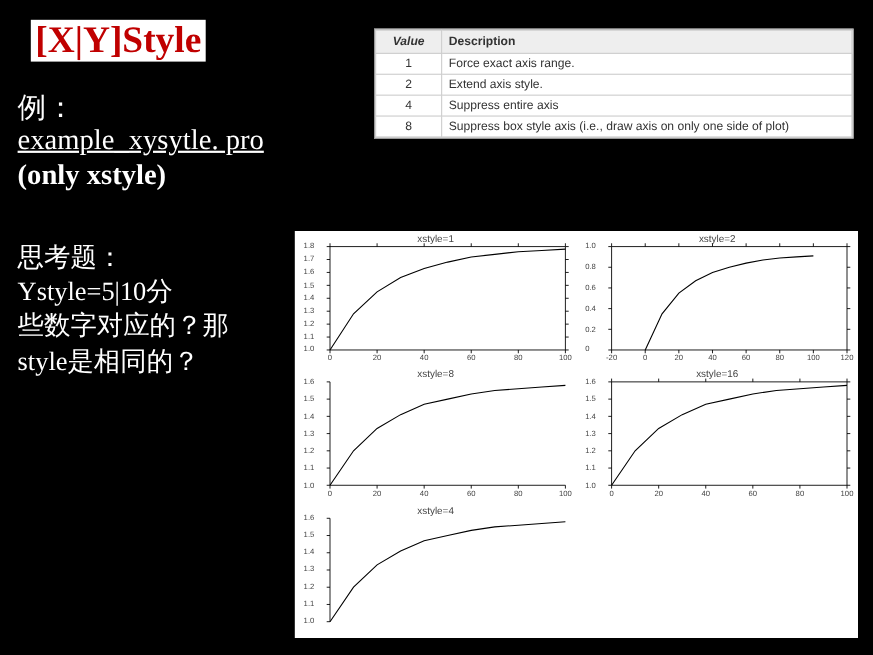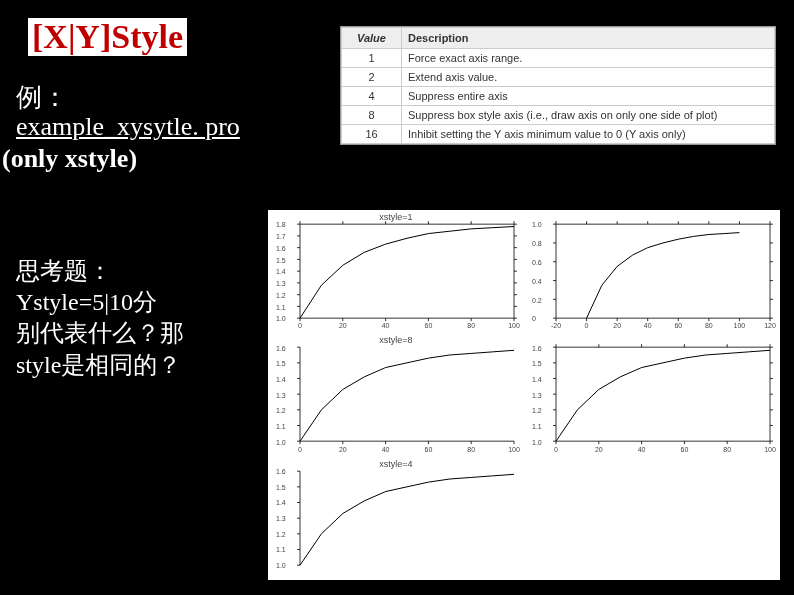--- a/index.html
+++ b/index.html
@@ -1,22 +1,22 @@
 <!DOCTYPE html>
 <html><head>
 <meta charset="utf-8">
 <style>
   * { margin: 0; padding: 0; box-sizing: border-box; }
   html, body { width: 794px; height: 595px; background: #000; font-family: "Times New Roman", serif; overflow: hidden; }
   .slide { position: relative; width: 794px; height: 481px; background: #000; }
   .title { position: absolute; left: 28px; top: 18px; font-size: 34px; font-weight: bold; color: #c00000; background: #fff; padding: 0 4px; }
   .ex-label { position: absolute; left: 16px; top: 80px; font-size: 26px; color: #fff; }
   .ex-link  { position: absolute; left: 16px; top: 112px; font-size: 26px; color: #fff; text-decoration: underline; }
-  .ex-note  { position: absolute; left: 2px; top: 144px; font-size: 26px; font-weight: bold; color: #fff; }
-  .q-block  { position: absolute; left: 16px; top: 220px; width: 230px; font-size: 24px; color: #fff; line-height: 1.3; margin-top: 36px; }
+  .ex-note  { position: absolute; left: 16px; top: 144px; font-size: 26px; font-weight: bold; color: #fff; }
+  .q-block  { position: absolute; left: 16px; top: 220px; width: 230px; font-size: 24px; color: #fff; line-height: 1.3; }
   .table-panel { position: absolute; right: 18px; top: 26px; width: 436px; background: #fff; border: 1px solid #999; font-family: Verdana, Arial, sans-serif; font-size: 11px; color: #333; }
   .table-panel .cap { text-align: center; padding: 6px 0 4px; font-size: 11px; color: #555; }
   .table-panel table { width: 100%; border-collapse: collapse; }
   .table-panel th { background: #eee; border: 1px solid #ccc; padding: 4px 6px; font-weight: bold; text-align: left; }
   .table-panel th.val { width: 60px; text-align: center; font-style: italic; }
   .table-panel td { border: 1px solid #ccc; padding: 3px 6px; }
   .table-panel td.val { text-align: center; }
   .charts-panel { position: absolute; left: 268px; top: 210px; width: 512px; height: 370px; background: #fff; }
   .charts-grid { width: 100%; height: 100%; display: grid; grid-template-columns: 1fr 1fr; grid-template-rows: 1fr 1fr 1fr; gap: 0; }
   .chart { position: relative; width: 100%; height: 100%; }
@@ -31,52 +31,48 @@
 <div class="slide">
 
 <div class="title">[X|Y]Style</div>
 <div class="ex-label">例：</div>
 <div class="ex-link">example_xysytle. pro</div>
 <div class="ex-note">(only xstyle)</div>
 
 <div class="q-block">
   <div>思考题：</div>
   <div>Ystyle=5|10分</div>
-  <div>别代表什么？那</div>
+  <div>些数字对应的？那</div>
   <div>style是相同的？</div>
 </div>
 
 <div class="table-panel">
   <table>
     <thead>
           <tr>
       <th class="val">Value</th>
       <th>Description</th>
     </tr>
         </thead>
     <tbody id="tb">
           <tr>
             <td class="val">1</td>
             <td>Force exact axis range.</td>
           </tr>
           <tr>
             <td class="val">2</td>
-            <td>Extend axis value.</td>
+            <td>Extend axis style.</td>
           </tr>
           <tr>
             <td class="val">4</td>
             <td>Suppress entire axis</td>
           </tr>
           <tr>
             <td class="val">8</td>
             <td>Suppress box style axis (i.e., draw axis on only one side of plot)</td>
-          </tr>
-          <tr>
-            <td class="val">16</td>
-            <td>Inhibit setting the Y axis minimum value to 0 (Y axis only)</td>
           </tr>
         </tbody>
   </table>
 </div>
 
 <div class="charts-panel">
   <div class="charts-grid" id="cg">
         <div class="chart">
           <div class="ctitle">xstyle=1</div>
           <svg viewBox="0 0 256 123">
@@ -126,20 +122,21 @@
           <div class="yt" style="bottom: 97.25px;">1.7</div>
           <div class="yt" style="bottom: 109px;">1.8</div>
           <div class="xt" style="left: 32px;">0</div>
           <div class="xt" style="left: 74.8px;">20</div>
           <div class="xt" style="left: 117.6px;">40</div>
           <div class="xt" style="left: 160.4px;">60</div>
           <div class="xt" style="left: 203.2px;">80</div>
           <div class="xt" style="left: 246px;">100</div>
         </div>
         <div class="chart">
+          <div class="ctitle">xstyle=2</div>
           <svg viewBox="0 0 256 123">
             <line x1="32" y1="14" x2="32" y2="108" stroke="#000" stroke-width="0.8"></line>
             <line x1="32" y1="108" x2="246" y2="108" stroke="#000" stroke-width="0.8"></line>
             <line x1="32" y1="14" x2="246" y2="14" stroke="#000" stroke-width="0.8"></line>
             <line x1="246" y1="14" x2="246" y2="108" stroke="#000" stroke-width="0.8"></line>
             <line x1="29" y1="108" x2="32" y2="108" stroke="#000" stroke-width="0.8"></line>
             <line x1="246" y1="108" x2="249" y2="108" stroke="#000" stroke-width="0.8"></line>
             <line x1="29" y1="89.2" x2="32" y2="89.2" stroke="#000" stroke-width="0.8"></line>
             <line x1="246" y1="89.2" x2="249" y2="89.2" stroke="#000" stroke-width="0.8"></line>
             <line x1="29" y1="70.4" x2="32" y2="70.4" stroke="#000" stroke-width="0.8"></line>
@@ -211,20 +208,21 @@
           <div class="yt" style="bottom: 93.3333px;">1.5</div>
           <div class="yt" style="bottom: 109px;">1.6</div>
           <div class="xt" style="left: 32px;">0</div>
           <div class="xt" style="left: 74.8px;">20</div>
           <div class="xt" style="left: 117.6px;">40</div>
           <div class="xt" style="left: 160.4px;">60</div>
           <div class="xt" style="left: 203.2px;">80</div>
           <div class="xt" style="left: 246px;">100</div>
         </div>
         <div class="chart">
+          <div class="ctitle">xstyle=16</div>
           <svg viewBox="0 0 256 123">
             <line x1="32" y1="14" x2="32" y2="108" stroke="#000" stroke-width="0.8"></line>
             <line x1="32" y1="108" x2="246" y2="108" stroke="#000" stroke-width="0.8"></line>
             <line x1="32" y1="14" x2="246" y2="14" stroke="#000" stroke-width="0.8"></line>
             <line x1="246" y1="14" x2="246" y2="108" stroke="#000" stroke-width="0.8"></line>
             <line x1="29" y1="108" x2="32" y2="108" stroke="#000" stroke-width="0.8"></line>
             <line x1="246" y1="108" x2="249" y2="108" stroke="#000" stroke-width="0.8"></line>
             <line x1="29" y1="92.33333333333331" x2="32" y2="92.33333333333331" stroke="#000" stroke-width="0.8"></line>
             <line x1="246" y1="92.33333333333331" x2="249" y2="92.33333333333331" stroke="#000" stroke-width="0.8"></line>
             <line x1="29" y1="76.66666666666669" x2="32" y2="76.66666666666669" stroke="#000" stroke-width="0.8"></line>

